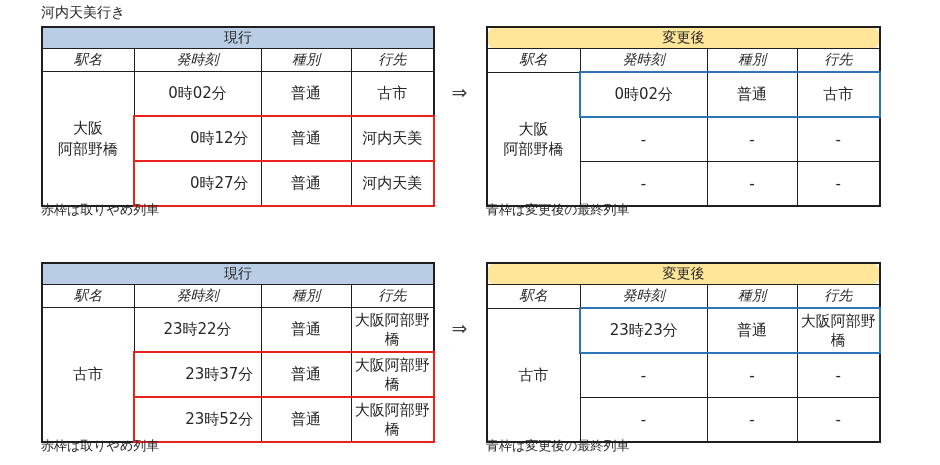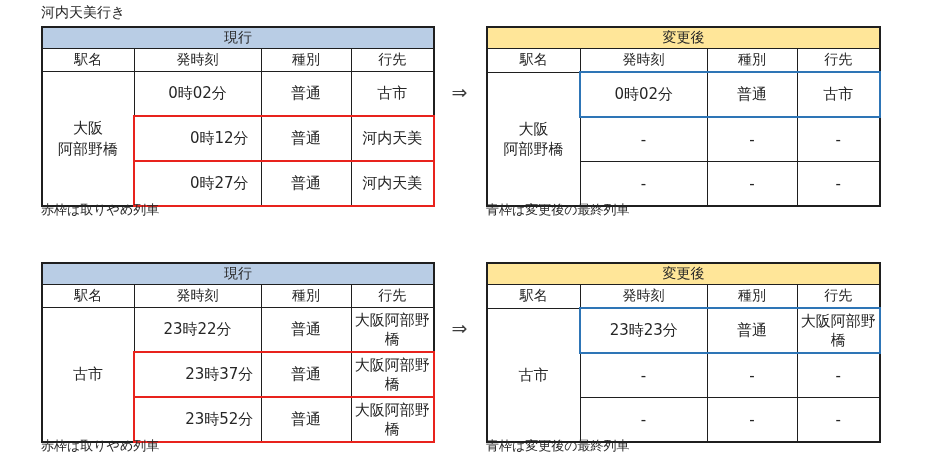--- a/index.html
+++ b/index.html
@@ -16,22 +16,22 @@
     position:absolute;border-collapse:collapse;table-layout:fixed;
     background:#fff;border:2px solid var(--grid,#1f1f1f);
   }
   .tt td,.tt th{
     border:1px solid var(--grid,#1f1f1f);
     text-align:center;vertical-align:middle;
     padding:0;font-weight:normal;
   }
   .hdr-row td{height:20px;font-size:14px;}
   .hdr-blue{background:var(--current-header,#b9cde5);}
-  .hdr-yellow{background:var(--changed-header,#ffe699);}
-  .col-row th{height:22px;font-size:14px;}
+  .hdr-yellow{background:var(--changed-header,#ffe699);border-radius:9px;}
+  .col-row th{height:22px;font-size:14px;font-style:italic;}
   .data-row td{height:43px;font-size:15px;text-align:center;}
   .station{font-size:14px;}
   .st-line{display:block;line-height:1.35;}
 
   
   .r-red .h-cell{border-top:2px solid var(--cancelled-box,#e8231d);border-bottom:2px solid var(--cancelled-box,#e8231d);}
   .r-red .h-first{border-left:2px solid var(--cancelled-box,#e8231d);padding-left:43px;}
   .r-red .h-last{border-right:2px solid var(--cancelled-box,#e8231d);}
   
   .r-blue .h-cell{border-top:2px solid var(--last-train-box,#2e75b6);border-bottom:2px solid var(--last-train-box,#2e75b6);}

